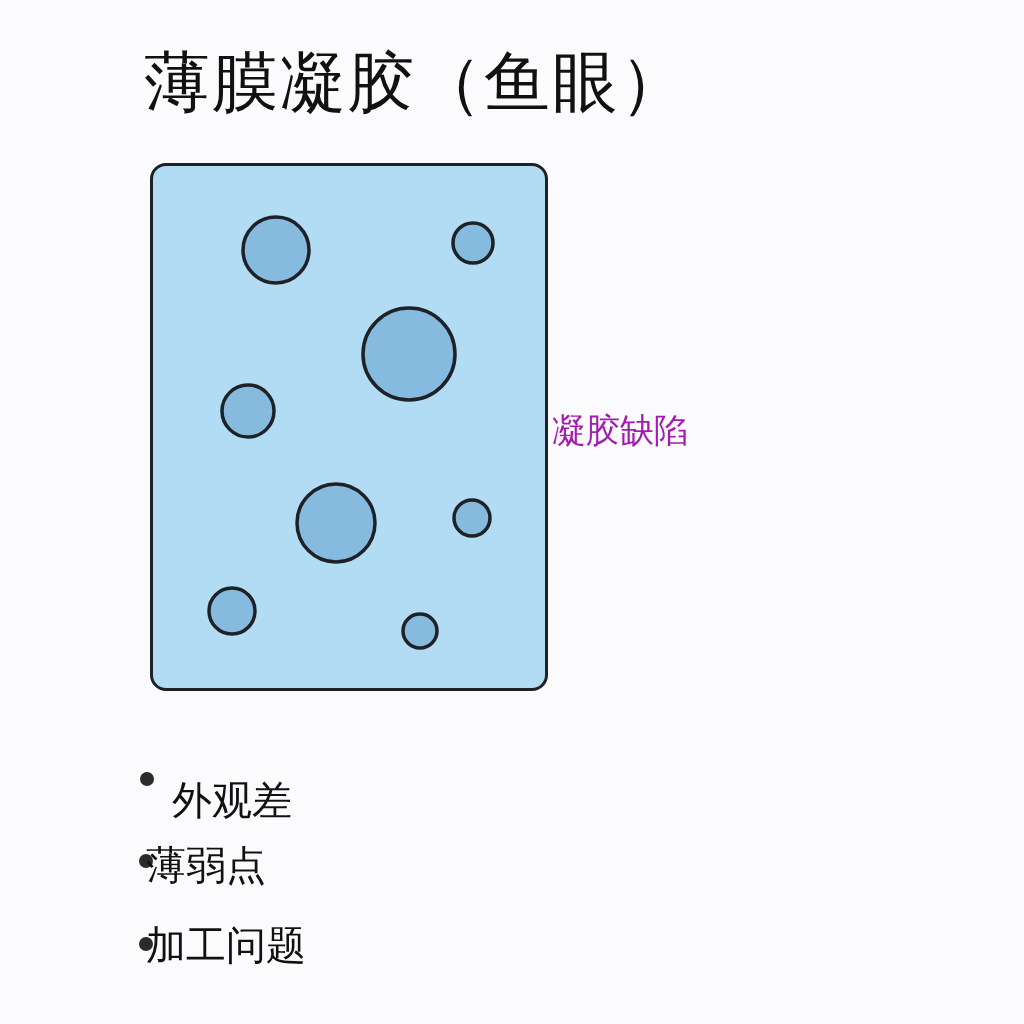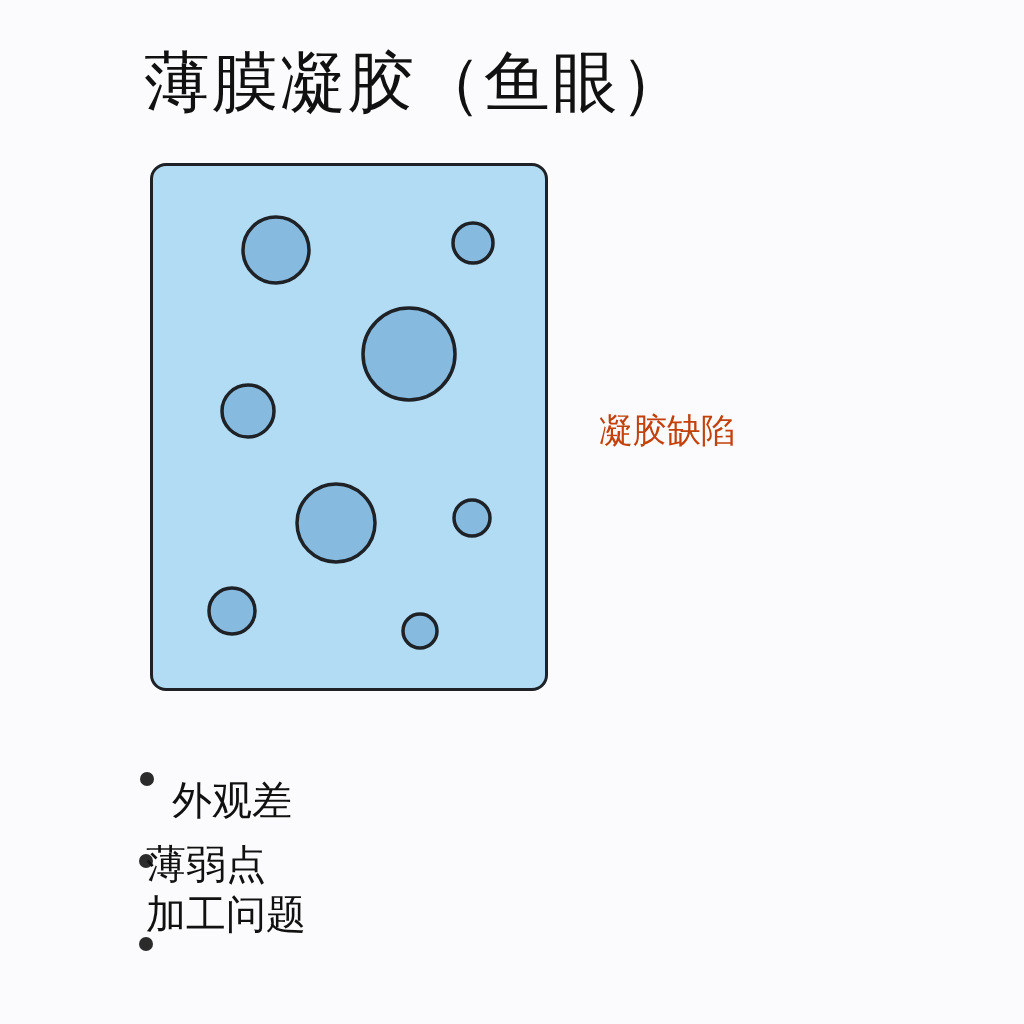--- a/index.html
+++ b/index.html
@@ -42,23 +42,22 @@
       position: absolute;
       left: -3px;
       top: -3px;
     }
     .defect-label {
       position: absolute;
       left: 552px;
       top: 406px;
       font-size: 34px;
       line-height: 48px;
-      color: #c2410c;
+      color: #a21caf;
       white-space: nowrap;
-      margin-left: 47px;
     }
     .bullets {
       position: absolute;
       left: 0;
       top: 0;
     }
     .bullet-item {
       position: absolute;
       white-space: nowrap;
       font-size: 40px;
@@ -93,19 +92,19 @@
       </svg>
   </div>
 
   <div class="defect-label">凝胶缺陷</div>
 
   <div class="bullets">
     <span class="bullet-dot" style="left:140px; top:772px;"></span>
     <div class="bullet-item" style="left:172px; top:756px;margin-top:16px;">外观差</div>
 
     <span class="bullet-dot" style="left:139px; top:854px;"></span>
-    <div class="bullet-item" style="left:146px; top:837px;font-family:Liberation Serif, serif;">薄弱点</div>
+    <div class="bullet-item" style="left:146px; top:837px;">薄弱点</div>
 
     <span class="bullet-dot" style="left:139px; top:937px;"></span>
-    <div class="bullet-item" style="left:146px; top:886px;">加工问题</div>
+    <div class="bullet-item" style="left:146px; top:917px;">加工问题</div>
   </div>
 
 </div>
 
 </body></html>

